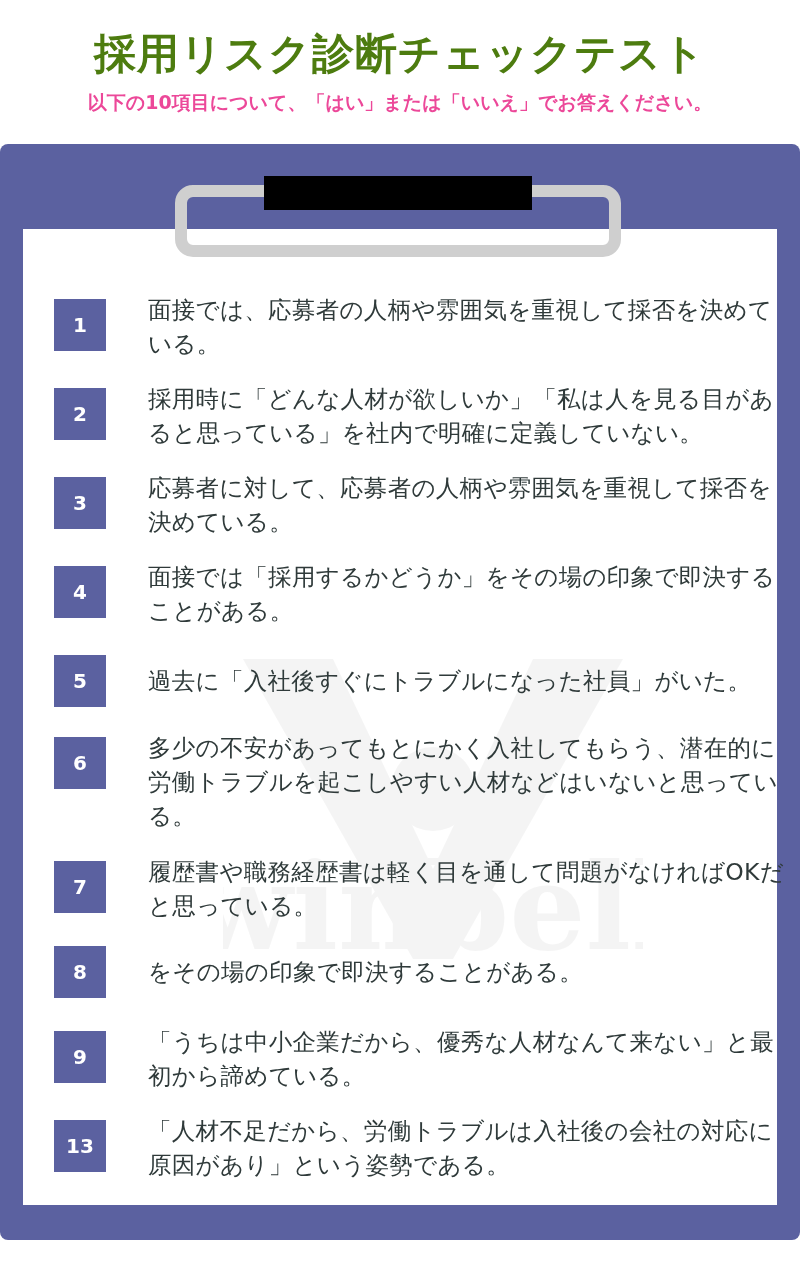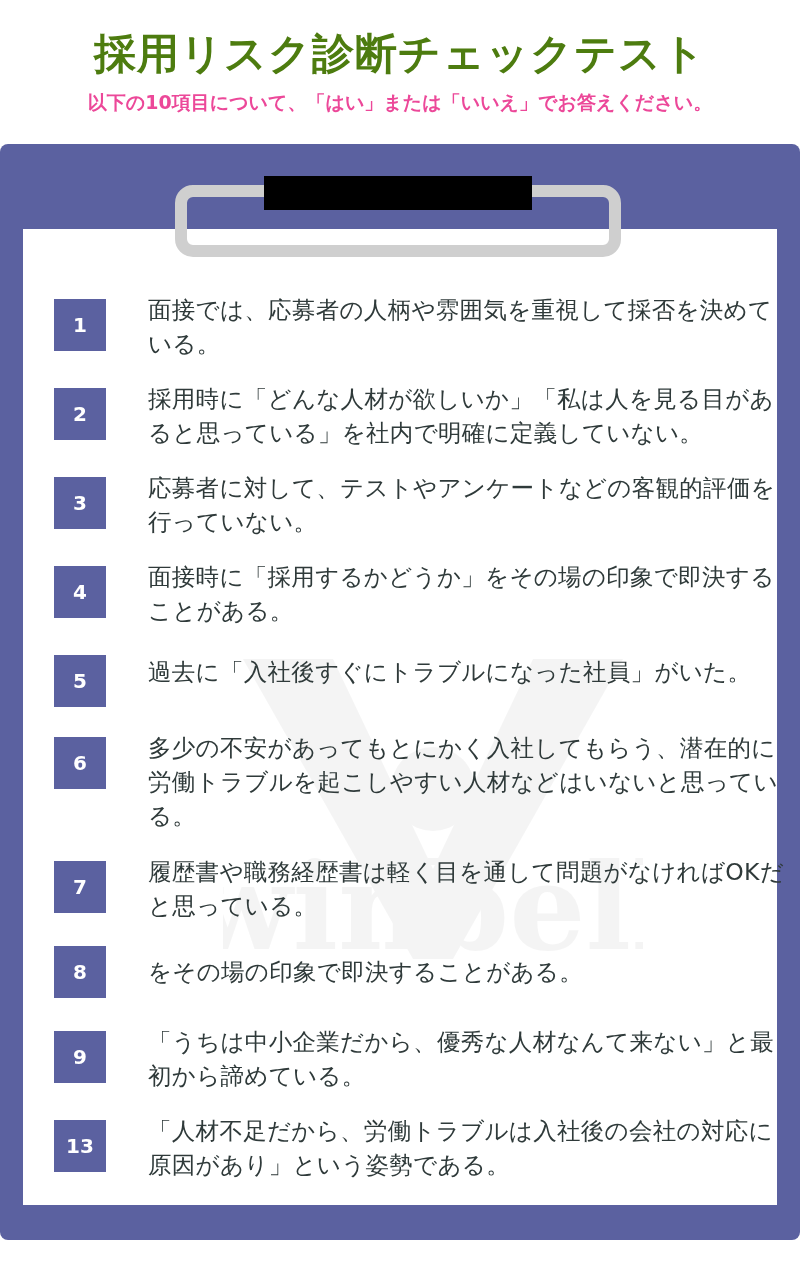--- a/index.html
+++ b/index.html
@@ -65,29 +65,29 @@
       <div class="item" style="top:70px">
         <div class="num">1</div>
         <div class="text">面接では、応募者の人柄や雰囲気を重視して採否を決めている。</div>
       </div>
       <div class="item" style="top:159px">
         <div class="num">2</div>
         <div class="text">採用時に「どんな人材が欲しいか」「私は人を見る目があると思っている」を社内で明確に定義していない。</div>
       </div>
       <div class="item" style="top:248px">
         <div class="num">3</div>
-        <div class="text">応募者に対して、テストやアンケートなどの客観的評価を行っていない。</div>
+        <div class="text">応募者に対して、応募者の人柄や雰囲気を重視して採否を決めている。</div>
       </div>
       <div class="item" style="top:337px">
         <div class="num">4</div>
-        <div class="text">面接時に「採用するかどうか」をその場の印象で即決することがある。</div>
+        <div class="text">面接では「採用するかどうか」をその場の印象で即決することがある。</div>
       </div>
       <div class="item" style="top:426px">
         <div class="num">5</div>
-        <div class="text" style="top:0">過去に「入社後すぐにトラブルになった社員」がいた。</div>
+        <div class="text" style="top:9px">過去に「入社後すぐにトラブルになった社員」がいた。</div>
       </div>
       <div class="item" style="top:508px">
         <div class="num">6</div>
         <div class="text">多少の不安があってもとにかく入社してもらう、潜在的に労働トラブルを起こしやすい人材などはいないと思っている。</div>
       </div>
       <div class="item" style="top:632px">
         <div class="num">7</div>
         <div class="text">履歴書や職務経歴書は軽く目を通して問題がなければOKだと思っている。</div>
       </div>
       <div class="item" style="top:717px">

